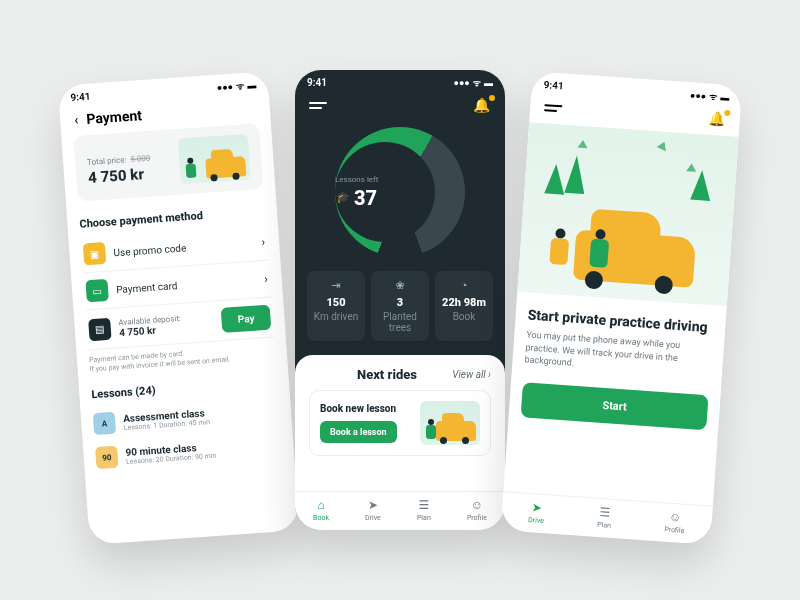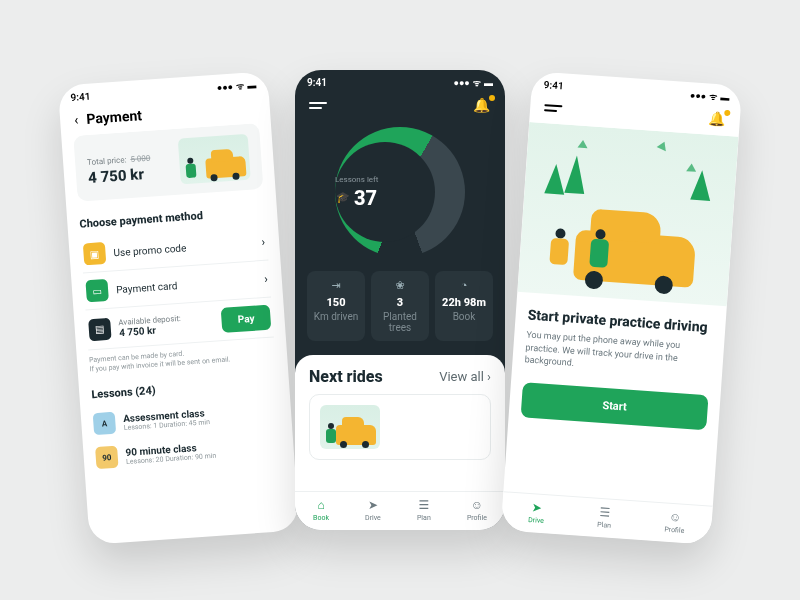--- a/index.html
+++ b/index.html
@@ -63,22 +63,22 @@
   .gauge-inner .grad{font-size:11px;color:#8a969c;}
 
   .statrow{display:flex;gap:6px;margin-top:14px;}
   .stat{flex:1;background:#29353b;border-radius:8px;padding:8px 6px;text-align:center;}
   .stat .sico{font-size:11px;color:#9aaeb5;margin-bottom:4px;}
   .stat .sval{font-size:11px;font-weight:800;color:#fff;}
   .stat .slbl{font-size:10px;color:#7d8a90;margin-top:2px;}
 
   .whitesheet{background:#fff;border-radius:18px 18px 0 0;margin:14px -12px 0;flex:1;padding:12px 14px 0;color:#1b2a30;display:flex;flex-direction:column;}
   .sheet-head{display:flex;justify-content:space-between;align-items:center;margin-bottom:8px;}
-  .sheet-head .h{font-size:16px;font-weight:800;}
-  .sheet-head .va{font-size:13px;color:#5f6b70;}
+  .sheet-head .h{font-size:13px;font-weight:800;margin-left:48px;}
+  .sheet-head .va{font-size:10px;color:#5f6b70;font-style:italic;}
   .bookcard{border:1px solid #e8eced;border-radius:10px;padding:10px;display:flex;align-items:center;gap:8px;}
   .bookcard .bc-l{flex:1;}
   .bookcard .bc-t{font-size:10px;font-weight:800;margin-bottom:6px;}
   .bookbtn{background:#1fa45a;color:#fff;border:none;border-radius:6px;font-size:9px;font-weight:700;padding:6px 10px;}
 
   .tabbar{display:flex;justify-content:space-around;align-items:center;border-top:1px solid #edf0f1;padding:6px 0 8px;margin-top:auto;background:#fff;}
   .tab{display:flex;flex-direction:column;align-items:center;gap:2px;font-size:7px;color:#6d7a80;}
   .tab.active{color:#1fa45a;}
   .tab .ti{font-size:12px;}
 
@@ -210,20 +210,24 @@
           <div class="slbl">Book</div>
         </div>
     </div>
 
     <div class="whitesheet">
       <div class="sheet-head">
         <span class="h">Next rides</span>
         <span class="va">View all ›</span>
       </div>
       <div class="bookcard">
+        <div class="bc-l">
+          <div class="bc-t">Book new lesson</div>
+          <button class="bookbtn">Book a lesson</button>
+        </div>
         <div class="illus-mini" style="width:60px;height:44px;">
             <div class="person"></div>
             <div class="car"></div>
           </div>
       </div>
       <div class="tabbar" style="margin:auto -14px 0;">
         <div class="tab active">
             <span class="ti">⌂</span>
             <span>Book</span>
           </div>

